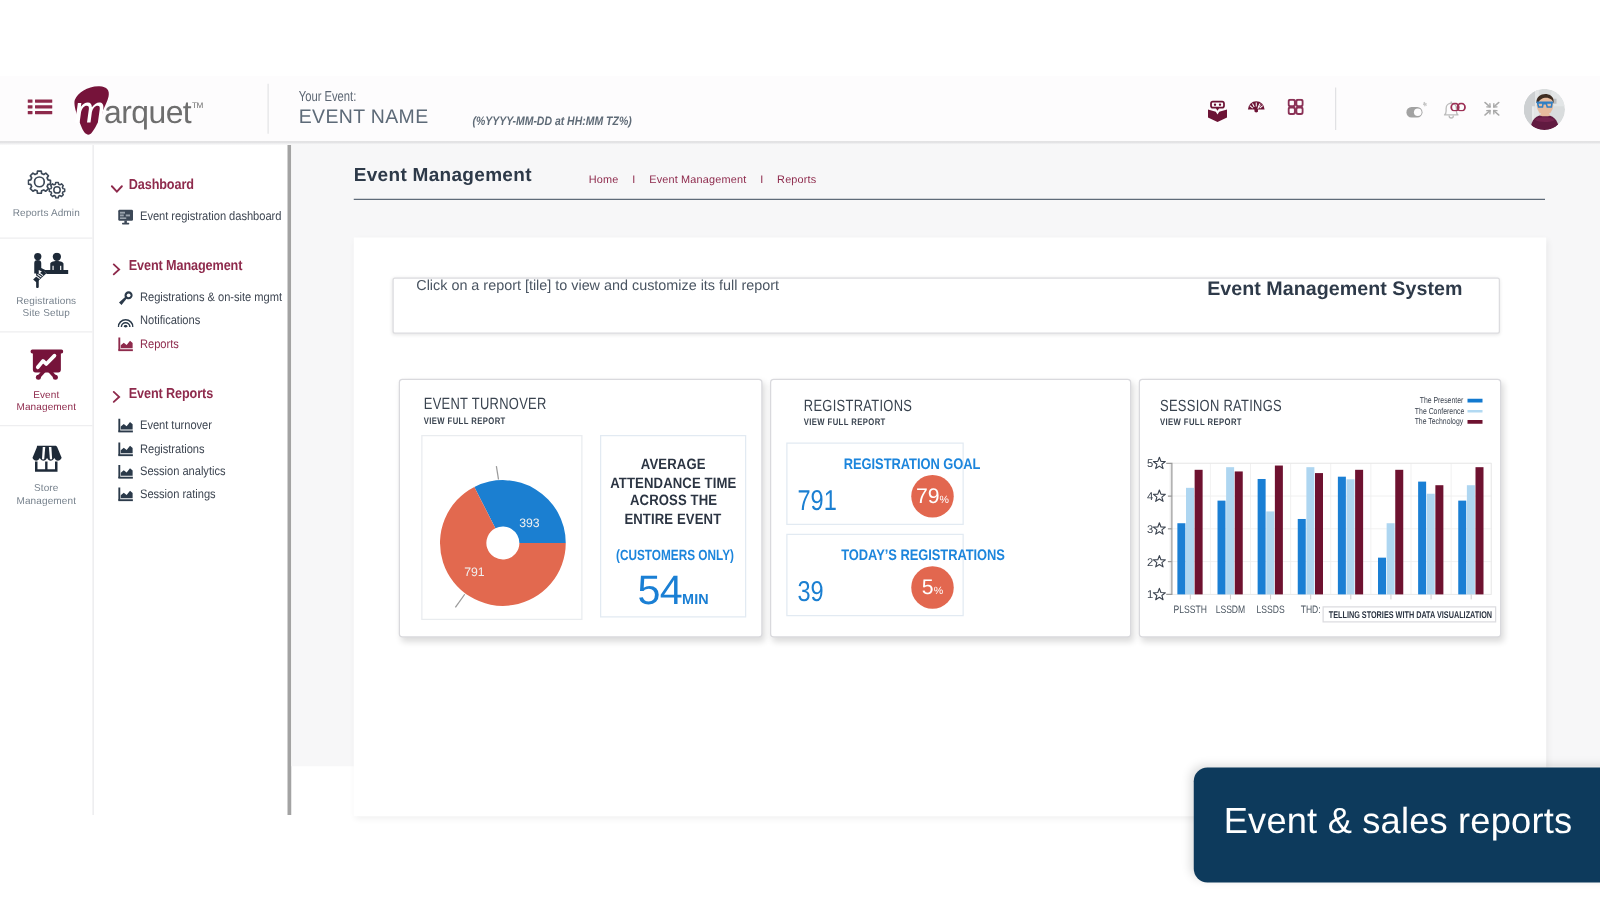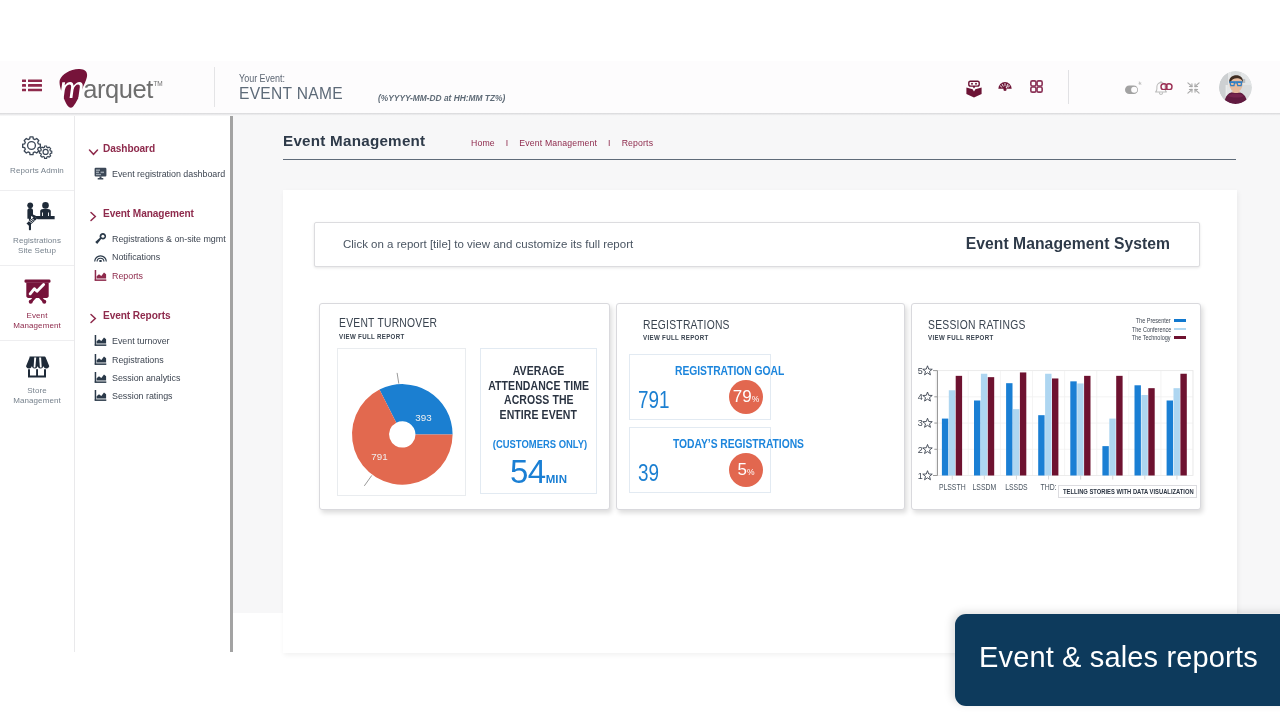--- a/index.html
+++ b/index.html
@@ -60,22 +60,22 @@
   .crumbs { position:absolute; left:188px; top:6px; display:flex; font-size:8.7px; color:#8e2a4c;
             letter-spacing:0.15px; white-space:nowrap; }
   .crumbs .sep { margin:0 11px; }
   .hr { position:absolute; left:283px; top:159px; width:953px; height:1px; background:#5f6b79; }
 
   .panel { position:absolute; left:283px; top:190px; width:954px; height:463px; background:#fff;
            box-shadow:1px 2px 5px rgba(0,0,0,0.06); }
 
   .banner { position:absolute; left:31px; top:31.5px; width:886px; height:45.5px;
             background:#fff; border:1px solid #dcdcdf; border-radius:2px;
-            box-shadow:0 1px 3px rgba(0,0,0,0.10); display:flex; align-items:center;
-            justify-content:space-between; padding:0 29px 0 28px; }
+            box-shadow:0 1px 3px rgba(0,0,0,0.10); display:flex; 
+            justify-content:space-between; padding:0 29px 0 18px; }
   .banner .l { font-size:11.5px; color:#4a5562; }
   .banner .r { font-size:15.7px; font-weight:bold; color:#2e3a49; letter-spacing:0.05px;}
 
   
   .tile { position:absolute; top:113px; height:207px; background:#fff; border:1px solid #d9d9dd;
           border-radius:3px; box-shadow:2px 3px 5px rgba(0,0,0,0.14); }
   .tile-t1 { left:36px; width:291px; }
   .tile-t2 { left:333px; width:289px; }
   .tile-t3 { left:628px; width:290px; }
   .tile-title { position:absolute; font-size:13px; color:#39434f; letter-spacing:0.3px;

